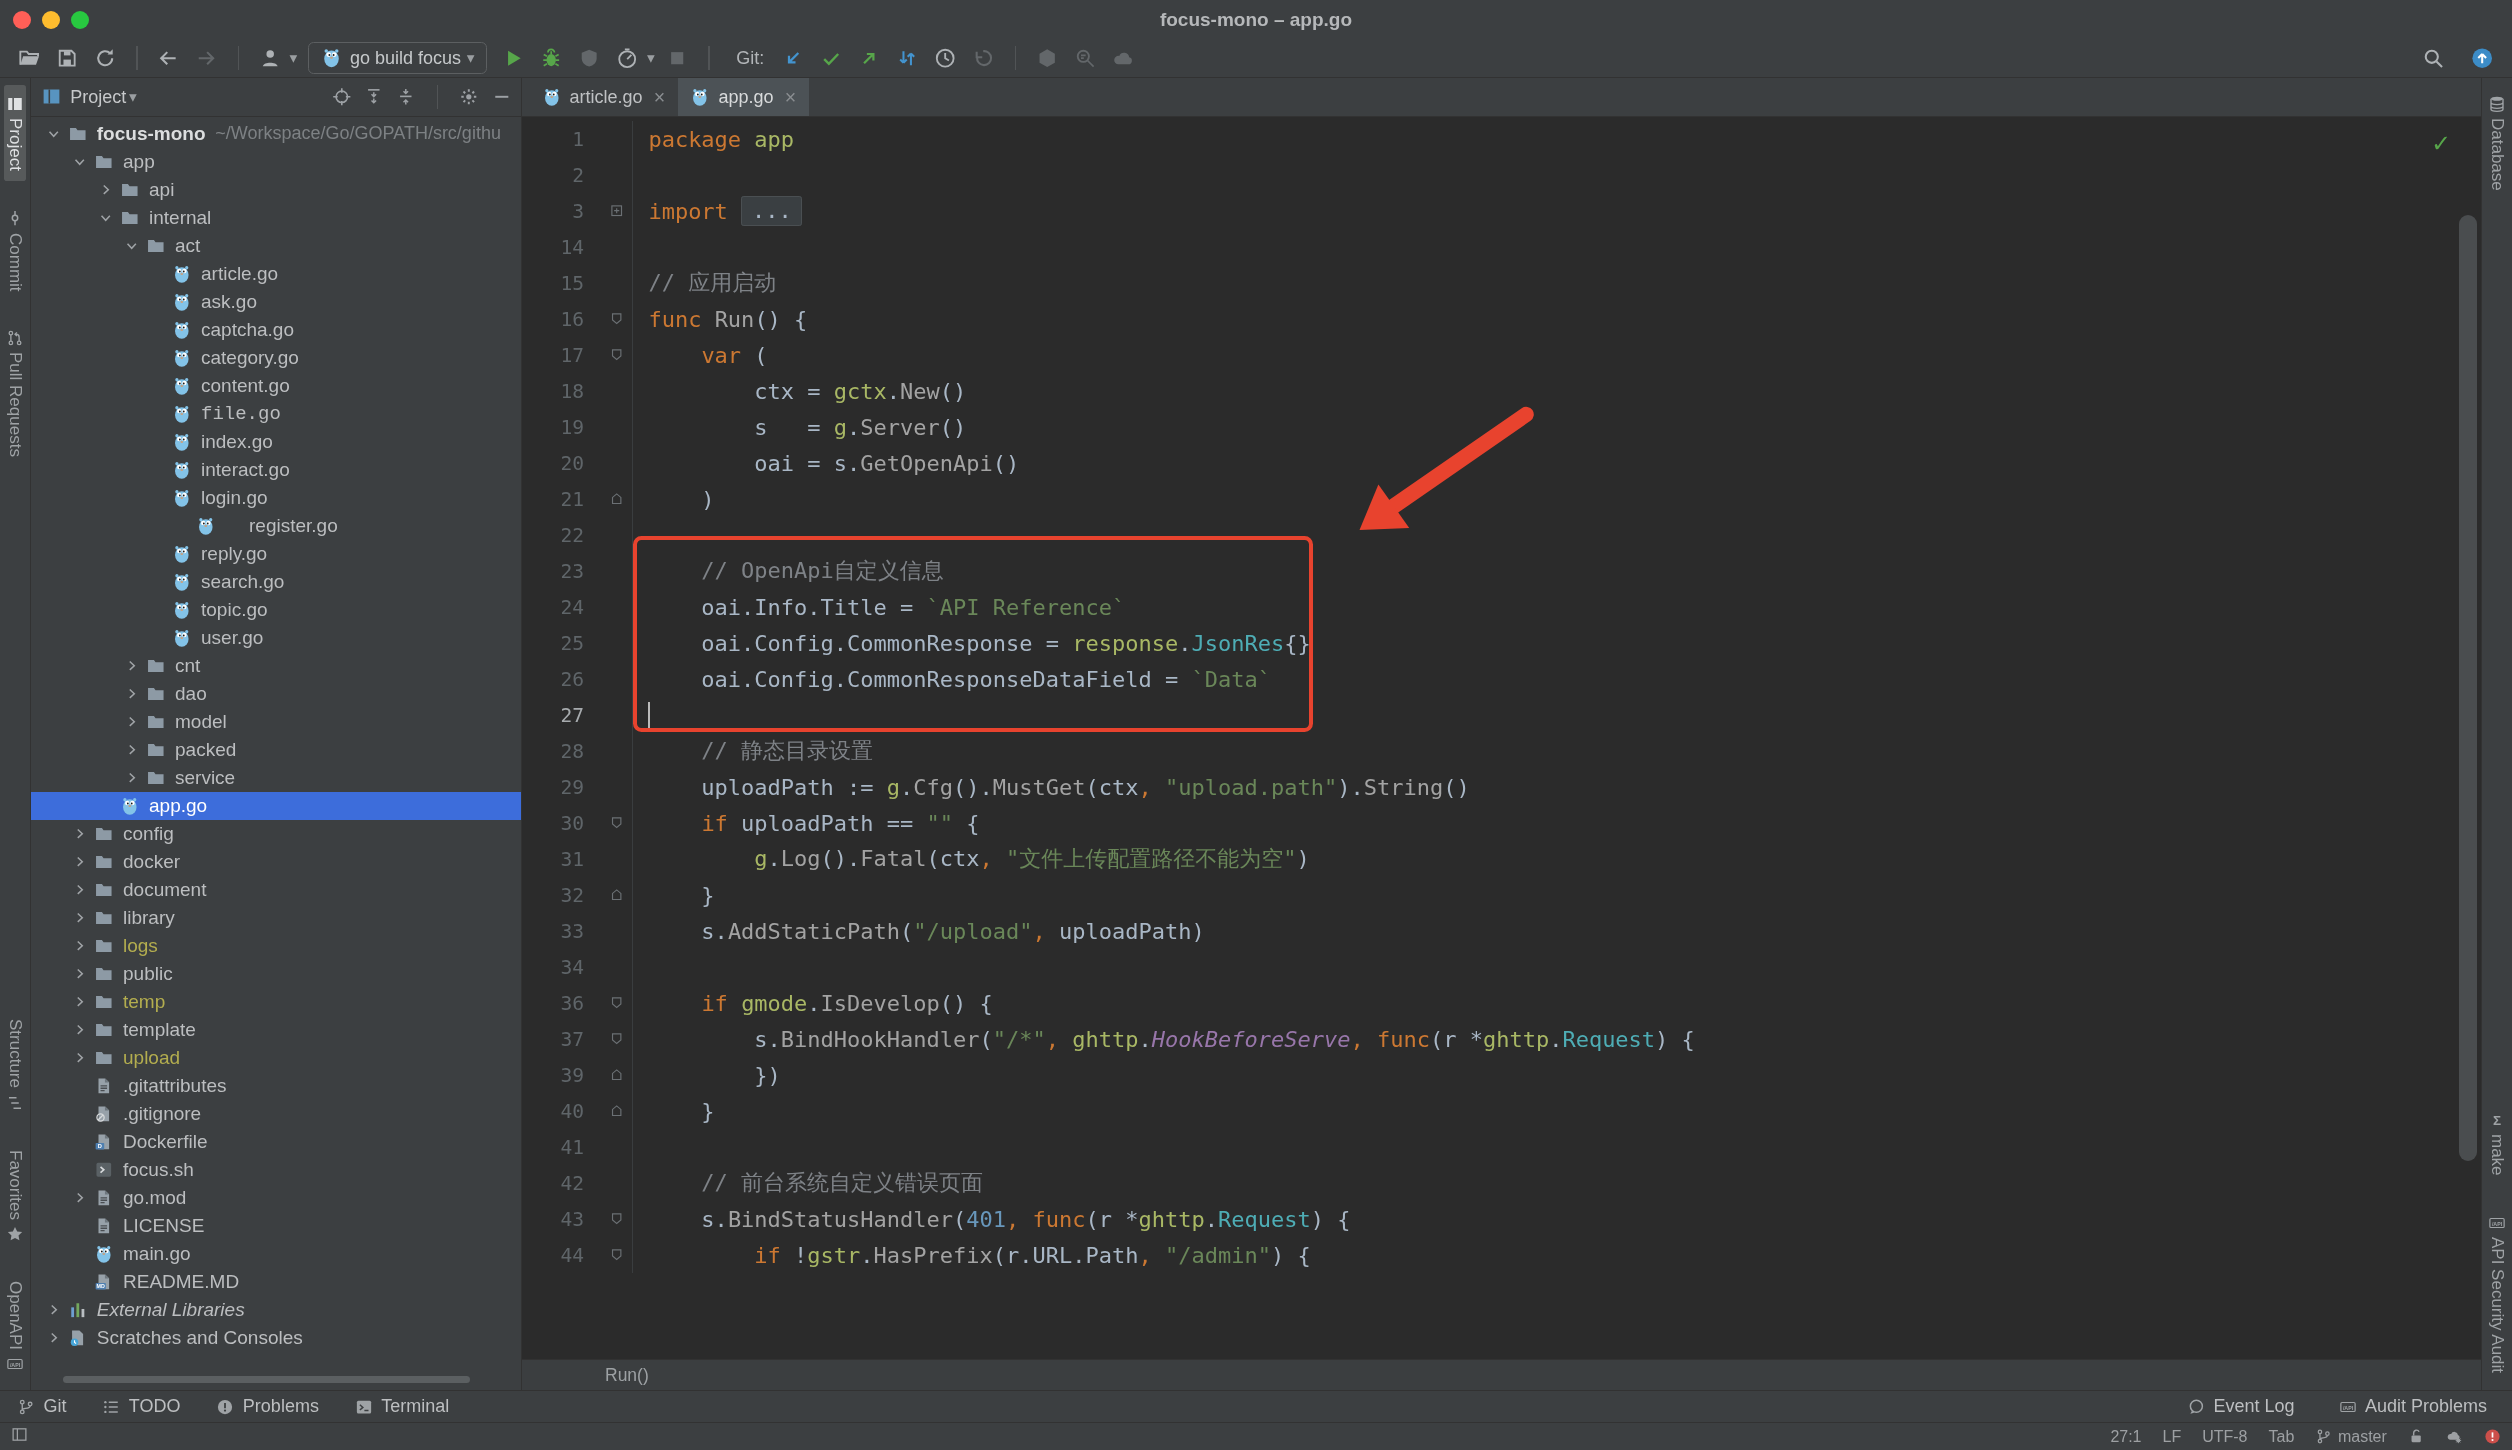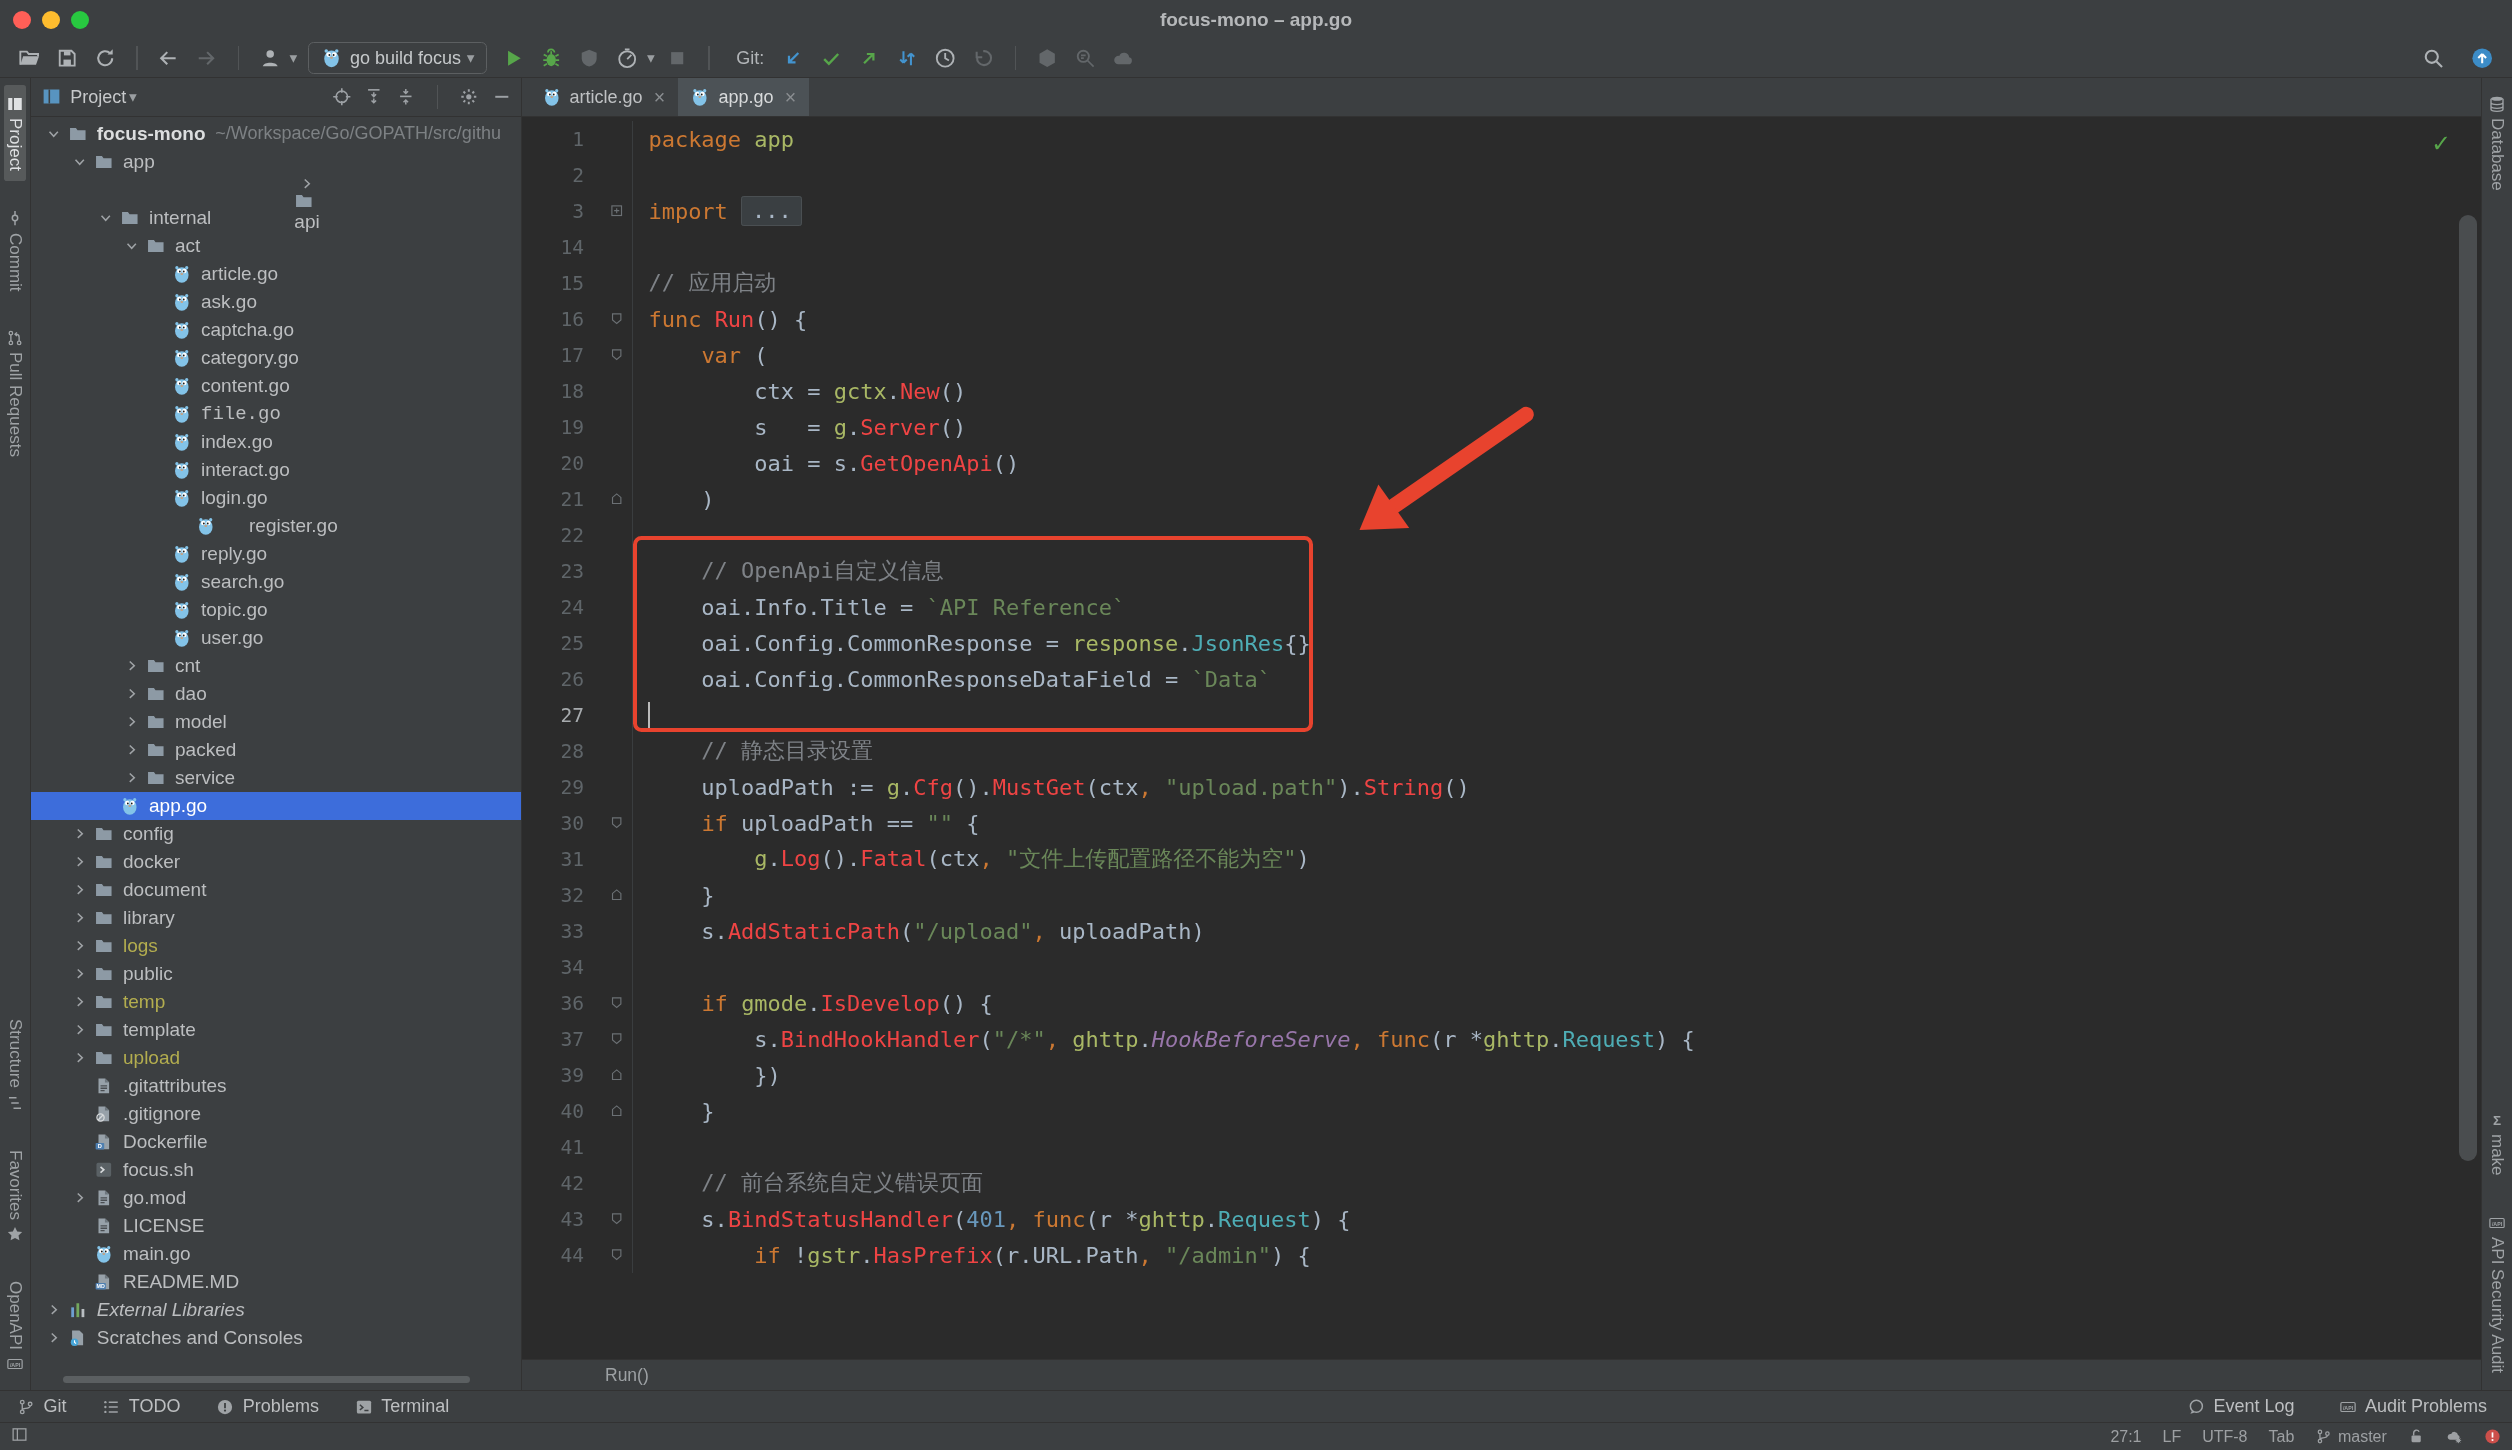--- a/index.html
+++ b/index.html
@@ -76,21 +76,21 @@
   .code-area { position:relative; flex:1; overflow:hidden; font-family:"DejaVu Sans Mono", monospace; }
   .code { padding-top:4.2px; }
   .cl { display:flex; height:36px; align-items:center; }
   .cl .num { width:79px; text-align:right; padding-right:17px; color:#5f6569; font-size:19.6px; flex:none; }
   .cl.active .num { color:#a7abae; }
   .cl .foldcol { width:32px; flex:none; display:flex; justify-content:center; color:#6b7074;
     border-right:1.4px solid #3a3d3f; align-self:stretch; align-items:center; }
   .cl .foldcol svg { width:15.4px; height:15.4px; }
   .cl .txt { padding-left:15.4px; font-size:22px; white-space:pre; color:#a9b7c6; }
   .tk-k { color:#cc7832; } .tk-d { color:#a9b7c6; } .tk-p { color:#a9b865; }
-  .tk-s { color:#6a8759; } .tk-c { color:#7e8287; } .tk-m { color:#ef4444; }
+  .tk-s { color:#6a8759; } .tk-c { color:#7e8287; } .tk-m { color:#a3a3a3; }
   .tk-t { color:#4eadb5; } .tk-i { color:#9876aa; font-style:italic; }
   .tk-n { color:#6897bb; } .tk-o { color:#cc7832; }
   .tk-f { background:#3a3f42; border:0.7px solid #4a4f52; border-radius:2.8px; padding:1.4px 9.8px; color:#a9b7c6; }
   .caret-bar { display:inline-block; width:2.1px; height:27px; background:#bbbbbb; vertical-align:middle; }
   .red-box { position:absolute; left:111px; top:419px; width:680px; height:196px;
     border:4.2px solid #e8432e; border-radius:8.4px; pointer-events:none; }
   .arrow-svg { position:absolute; left:806px; top:280px; pointer-events:none; }
   .inspect-ok { position:absolute; top:9.8px; right:32px; color:#57a64a; font-size:27px; font-weight:bold; }
   .vscroll { position:absolute; top:98px; right:4.2px; width:18px; height:946px;
     background:#4a4d4f; border-radius:9px; }
@@ -402,21 +402,21 @@
                 <path d="M5.5 9l6.5 7 6.5-7" fill="none" stroke="currentColor" stroke-width="2.4"></path>
               </svg>
             </span>
             <span class="ticon">
               <svg viewBox="0 0 24 24">
                 <path d="M2.5 5h7.2l2 2.6h9.8v11.9h-19z" fill="currentColor"></path>
               </svg>
             </span>
             <span class="tlabel">app</span>
           </div>
-          <div class="trow" style="padding-left: 62px; flex-direction: column;">
+          <div class="trow" style="padding-left: 62px;">
             <span class="chev">
               <svg viewBox="0 0 24 24">
                 <path d="M9 5.5l7 6.5-7 6.5" fill="none" stroke="currentColor" stroke-width="2.4"></path>
               </svg>
             </span>
             <span class="ticon">
               <svg viewBox="0 0 24 24">
                 <path d="M2.5 5h7.2l2 2.6h9.8v11.9h-19z" fill="currentColor"></path>
               </svg>
             </span>

